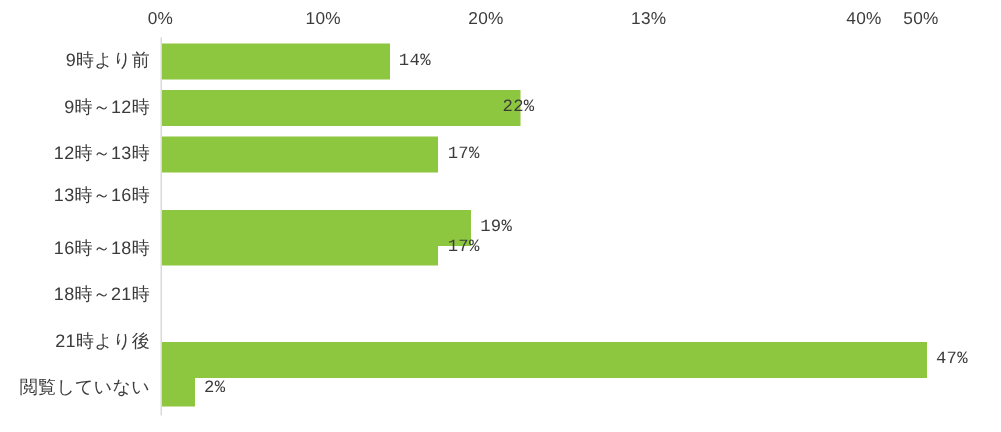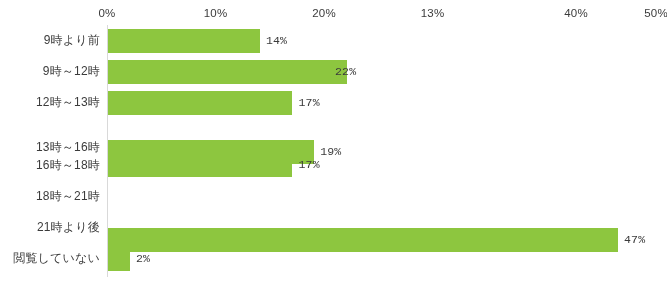--- a/index.html
+++ b/index.html
@@ -104,28 +104,28 @@
 <body>
 
 <div id="chart-root" style="background: rgb(255, 255, 255);">
 
   <div id="x-axis-labels">
       <div class="x-tick-label" style="left: 107px;">0%</div>
       <div class="x-tick-label" style="left: 215.5px;">10%</div>
       <div class="x-tick-label" style="left: 324px;">20%</div>
       <div class="x-tick-label" style="left: 432.5px;">13%</div>
       <div class="x-tick-label" style="left: 541px; margin-left: 35px;">40%</div>
-      <div class="x-tick-label" style="left: 656px;">50%</div>
+      <div class="x-tick-label" style="left: 614px;">50%</div>
     </div>
 
   <div id="category-labels">
       <div class="cat-label" style="top: 0px;">9時より前</div>
       <div class="cat-label" style="top: 31.2px; margin-left: 23px;">9時～12時</div>
       <div class="cat-label" style="top: 62.4px;">12時～13時</div>
-      <div class="cat-label" style="top: 107px; text-align: center;">13時～16時</div>
+      <div class="cat-label" style="top: 90px; text-align: center;">13時～16時</div>
       <div class="cat-label" style="top: 124.8px;">16時～18時</div>
       <div class="cat-label" style="top: 156px;">18時～21時</div>
       <div class="cat-label" style="top: 187.2px; text-align: right;">21時より後</div>
       <div class="cat-label" style="top: 218.4px;">閲覧していない</div>
     </div>
 
   <div id="plot-area">
     <div id="value-axis-line" style="background: rgb(217, 217, 217);"></div>
   <div class="bar-row" style="top: 0px;">
         <div class="bar-rect" style="width: 151.9px; background: rgb(141, 198, 63);"></div>

